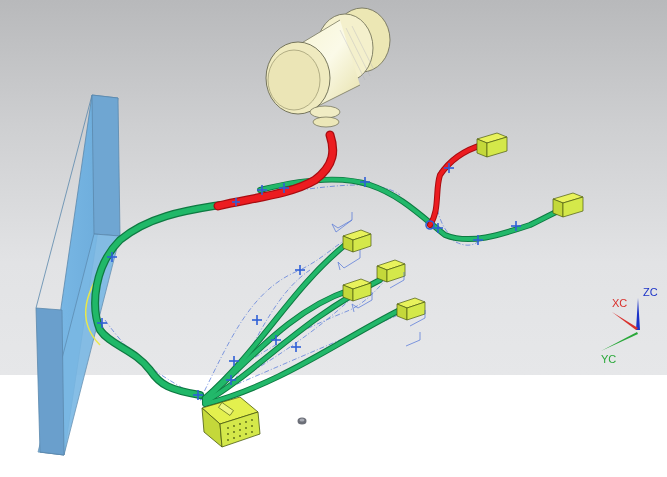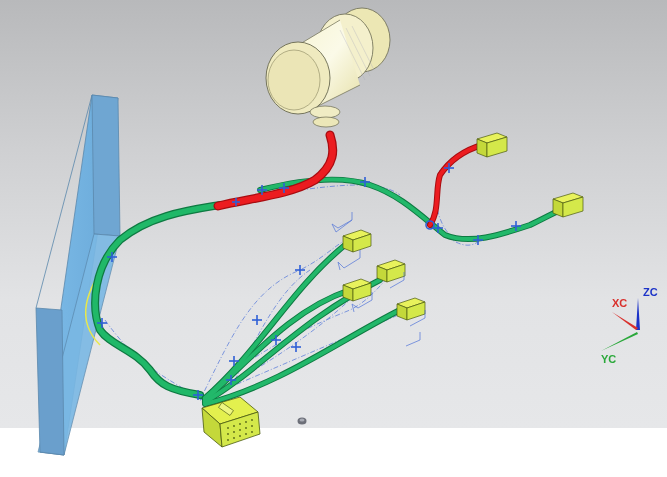--- a/index.html
+++ b/index.html
@@ -1,20 +1,19 @@
 <!DOCTYPE html>
 <html><head>
 <meta charset="utf-8">
 <style>
   html, body { margin:0; padding:0; }
   body { width:667px; height:477px; overflow:hidden; font-family:"Liberation Sans", sans-serif; }
   .viewport {
-    position:relative; width:667px; height:428px;
+    position:relative; width:667px; height:375px;
     background: linear-gradient(to bottom, #b8b9bb 0%, #cfd0d2 35%, #e2e3e5 70%, #e6e7e9 100%);
-    font-weight: bold;
   }
   svg.scene { position:absolute; left:0; top:0; }
   .triad-label { font-family:"Liberation Sans", sans-serif; font-size:11px; }
 </style>
 </head>
 <body>
 
 <div class="viewport">
 <svg class="scene" width="667" height="477" viewBox="0 0 667 477" xmlns="http://www.w3.org/2000/svg">
   <defs>

